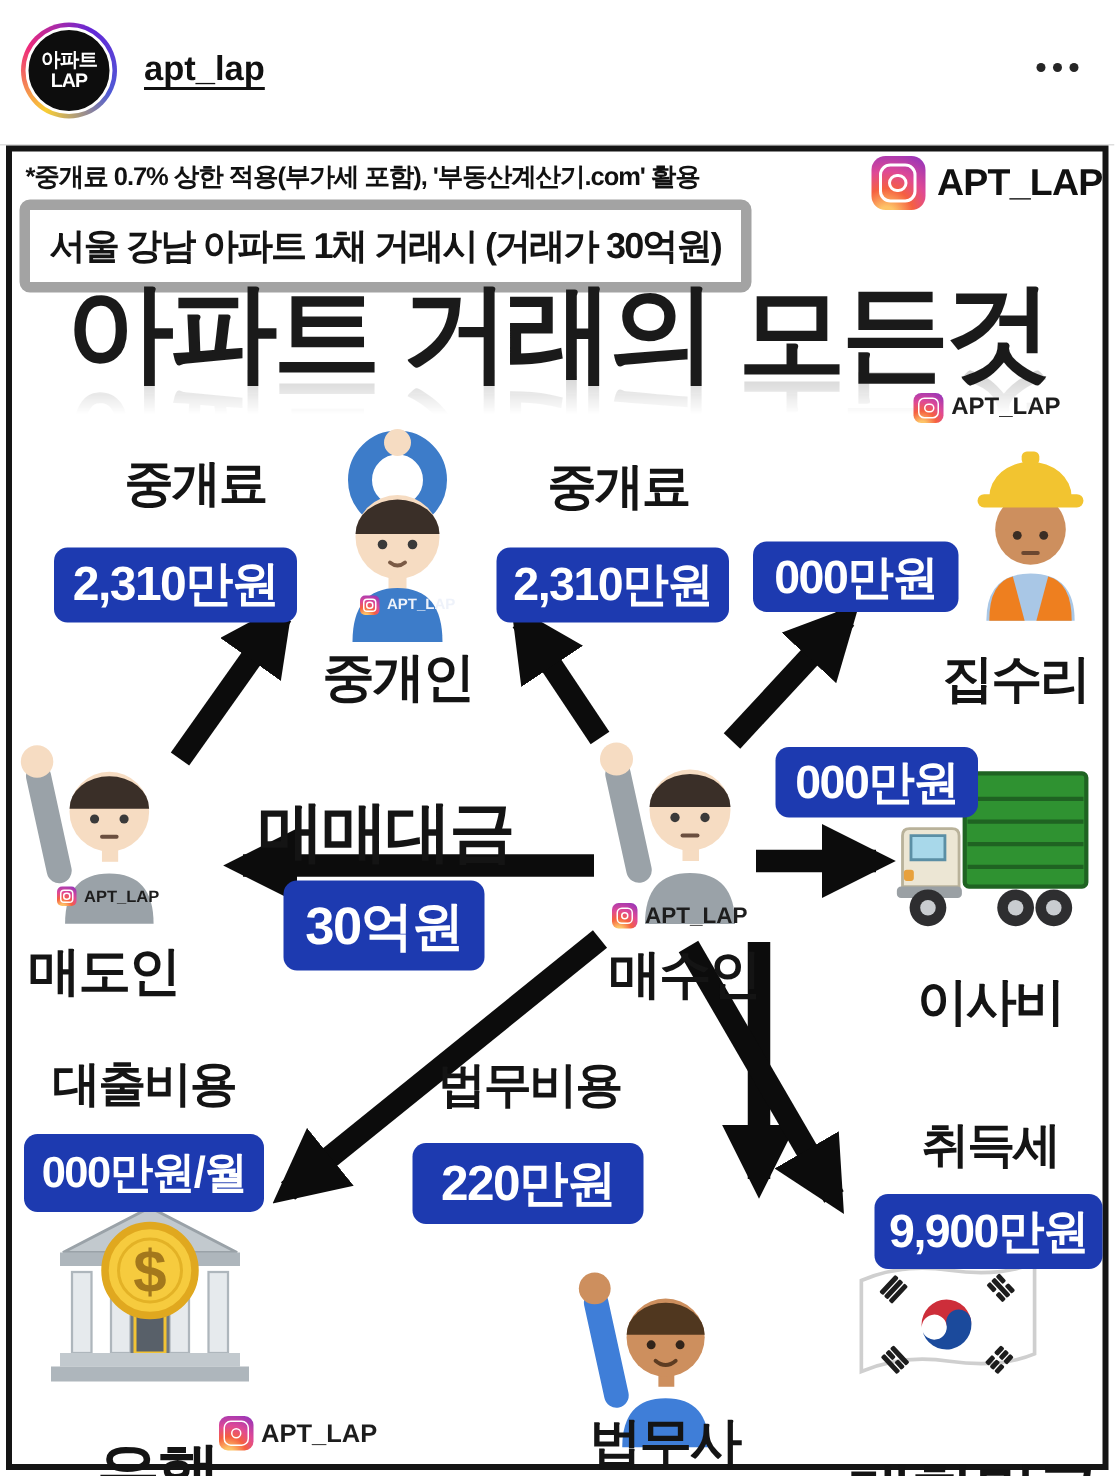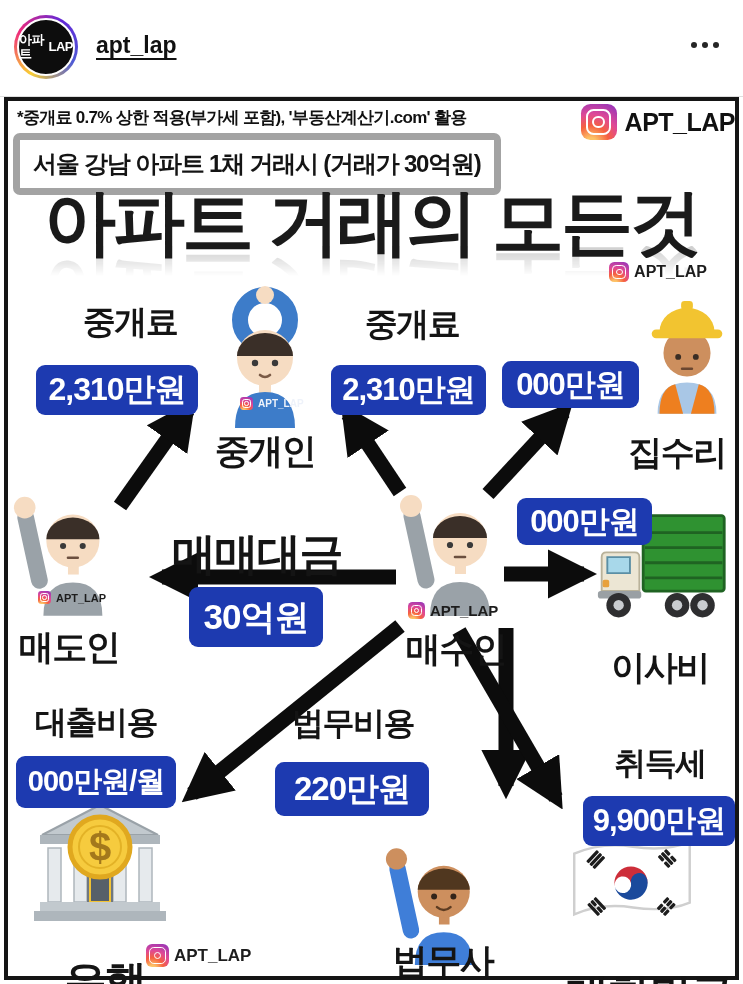--- a/index.html
+++ b/index.html
@@ -8,21 +8,21 @@
     font-family:"Liberation Sans","DejaVu Sans",sans-serif;color:#141414;
     -webkit-font-smoothing:antialiased;
   }
   .abs{position:absolute;}
   
   .header{position:absolute;left:0;top:0;width:743px;height:96px;background:#fff;border-bottom:1px solid #dedede;}
   .avatar{position:absolute;left:14px;top:15px;width:64px;height:64px;border-radius:50%;
     background:conic-gradient(from 210deg,#f9ce34,#ee2a7b,#6228d7,#4f5bd5,#f9ce34);
     display:flex;align-items:center;justify-content:center;}
   .avatar-inner{width:54px;height:54px;border-radius:50%;background:#0d0d0d;border:2px solid #fff;
-    display:flex;flex-direction:row;align-items:center;justify-content:center;
+    display:flex;flex-direction:column;align-items:center;justify-content:center;
     color:#fff;font-weight:700;font-size:13px;line-height:14px;letter-spacing:-0.5px;}
   .username{position:absolute;left:96px;top:32px;font-size:23px;font-weight:700;color:#111;
     text-decoration:underline;text-underline-offset:5px;text-decoration-thickness:2px;}
   .dots{position:absolute;right:24px;top:42px;display:flex;gap:5px;}
   .dots i{width:6px;height:6px;border-radius:50%;background:#262626;}
   
   .board{position:absolute;left:4px;top:97px;width:735px;height:883px;border:4px solid #151515;background:#fff;box-sizing:border-box;}
   
   .note{position:absolute;left:17px;top:106px;font-size:17px;font-weight:700;letter-spacing:-0.7px;color:#111;}
   .brandline{position:absolute;right:8px;top:104px;display:flex;align-items:center;gap:8px;

